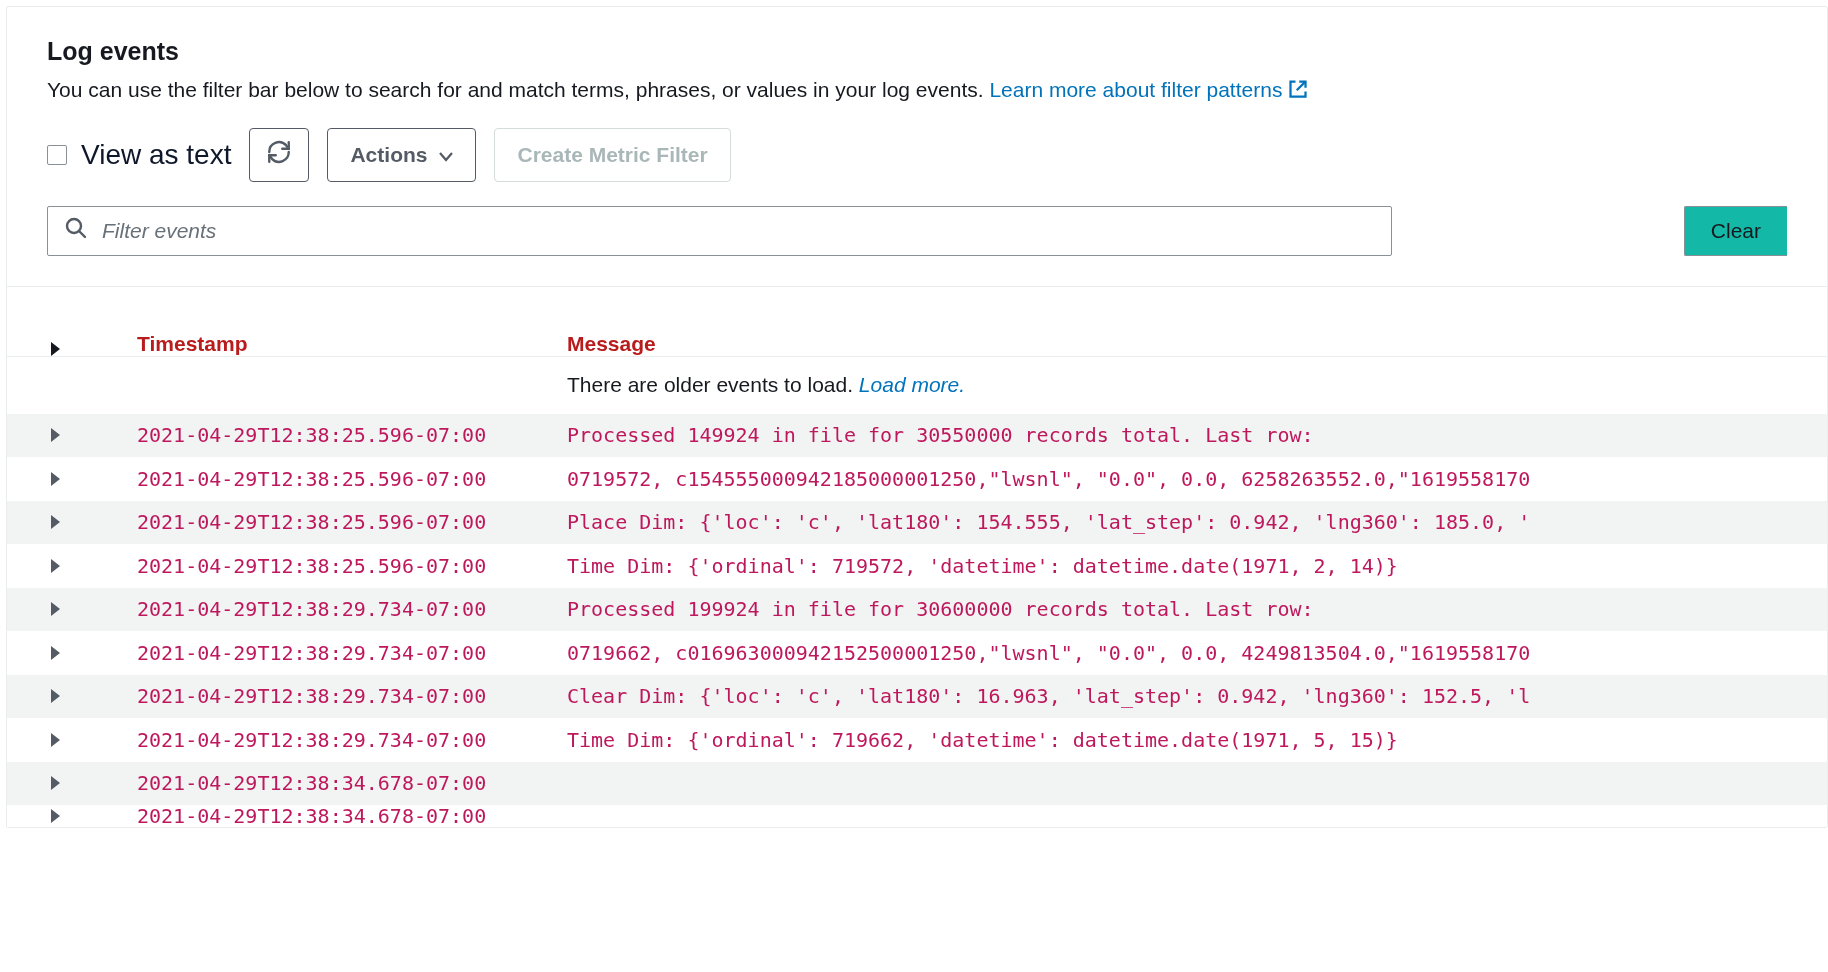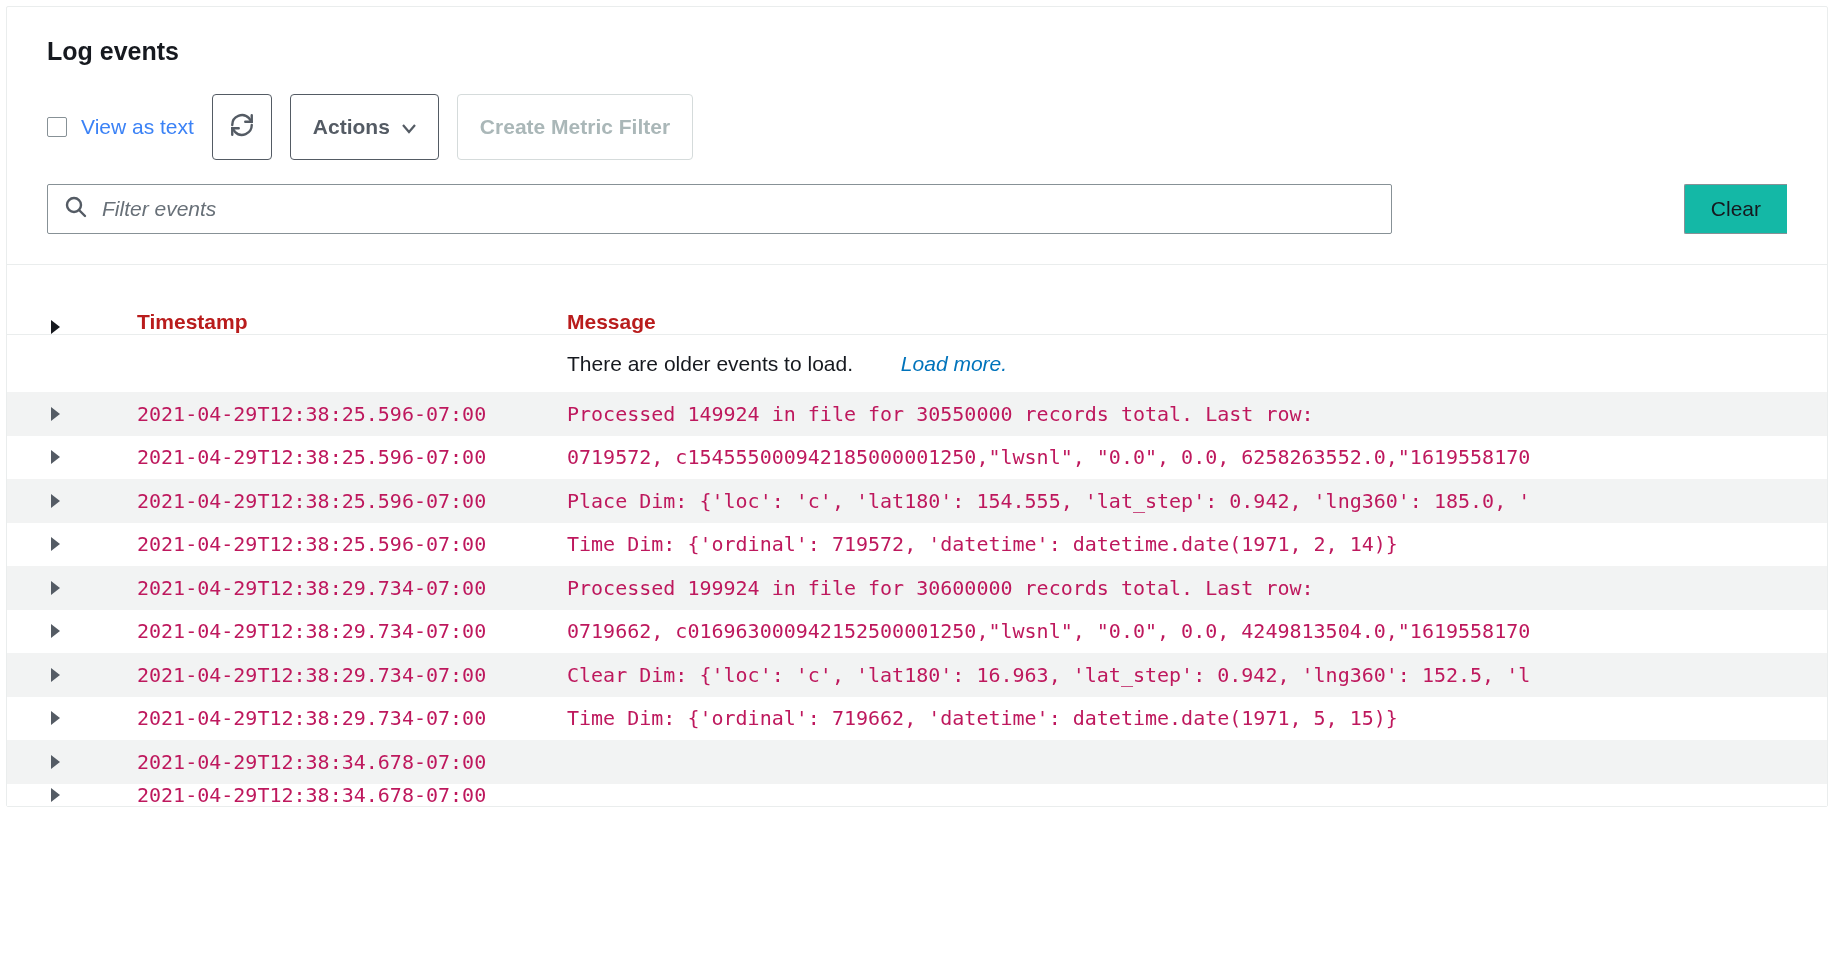--- a/index.html
+++ b/index.html
@@ -54,36 +54,36 @@
   input[type="checkbox"].cb {
     width: 20px;
     height: 20px;
     border: 1.5px solid #879196;
     border-radius: 2px;
     appearance: none;
     background: #fff;
     cursor: pointer;
   }
   .view-as-text-label {
-    font-size: 21px;
-    color: #3b82f6;
+    font-size: 28px;
+    color: #0f172a;
   }
   .btn {
     border: 1.5px solid #545b64;
     background: #ffffff;
     color: #545b64;
     font-size: 21px;
     font-weight: 700;
     padding: 10px 22px;
     border-radius: 4px;
     cursor: pointer;
     display: inline-flex;
     align-items: center;
     gap: 12px;
-    height: 66px;
+    height: 54px;
   }
   .btn.icon-only {
     padding: 10px 16px;
   }
   .btn.disabled {
     border-color: #d5dbdb;
     color: #aab7b8;
     cursor: default;
   }
   .caret-down {
@@ -203,21 +203,20 @@
     align-items: center;
     height: 57px;
     font-family: "Amazon Ember", "Helvetica Neue", Arial, sans-serif;
     font-size: 21px;
   }
   .loadmore-row .msg-cell { padding-left: 560px; }
   .loadmore-link {
     color: #0073bb;
     font-style: italic;
     cursor: pointer;
-    margin-left: 42px;
   }
   .tri {
     width: 0; height: 0;
     border-top: 7px solid transparent;
     border-bottom: 7px solid transparent;
     border-left: 9px solid #545b64;
     cursor: pointer;
   }
   .tri-head {
     border-left-color: #16191f;
@@ -227,20 +226,27 @@
     overflow: hidden;
   }
 </style>
 </head>
 <body>
 
 <div class="panel">
 
   <div class="header-block">
     <h1 class="title">Log events</h1>
+    <div class="subtitle">
+      <span>You can use the filter bar below to search for and match terms, phrases, or values in your log events. </span><a href="#"><span>Learn more about filter patterns</span><span class="ext-icon"><svg width="20" height="20" viewBox="0 0 16 16" fill="none" stroke="#0073bb" stroke-width="1.8">
+              <path d="M6 2H2v12h12v-4"></path>
+              <path d="M9 2h5v5"></path>
+              <path d="M14 2L7 9"></path>
+            </svg></span></a>
+    </div>
   </div>
 
   <div class="toolbar">
     <label class="checkbox-wrap">
       <input type="checkbox" class="cb" style="">
       <span class="view-as-text-label">View as text</span>
     </label>
     <button class="btn icon-only">
       <span>
         <svg width="26" height="26" viewBox="0 0 24 24" fill="none" stroke="#545b64" stroke-width="2.2" stroke-linecap="round">

